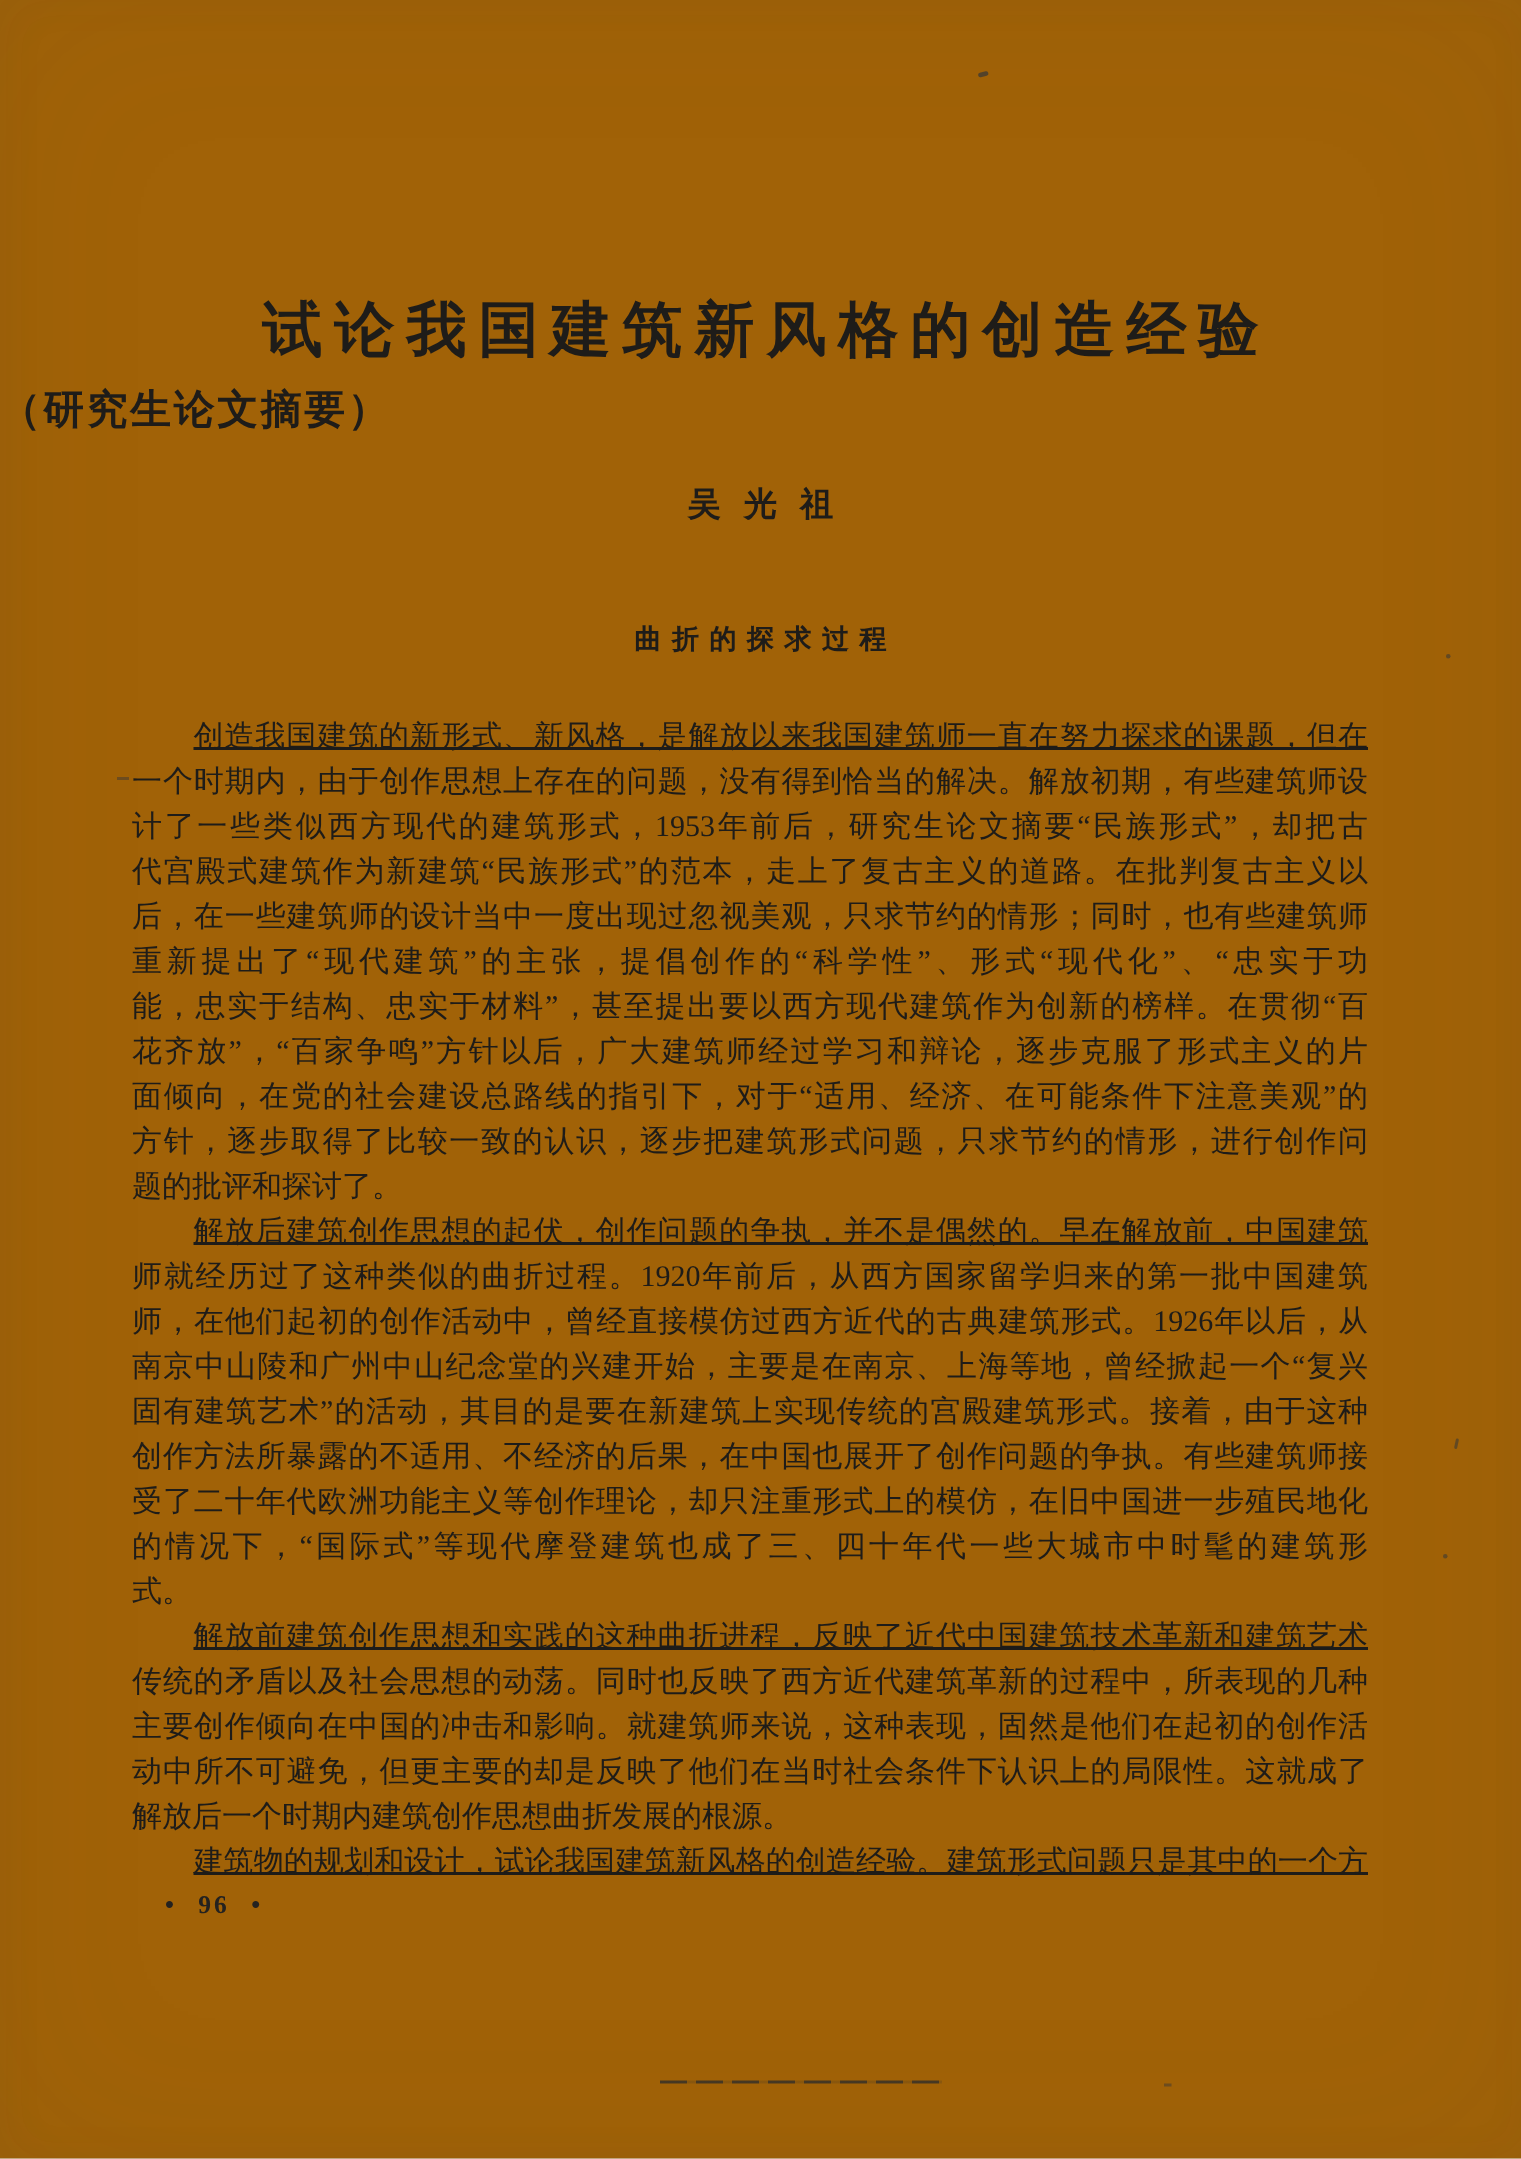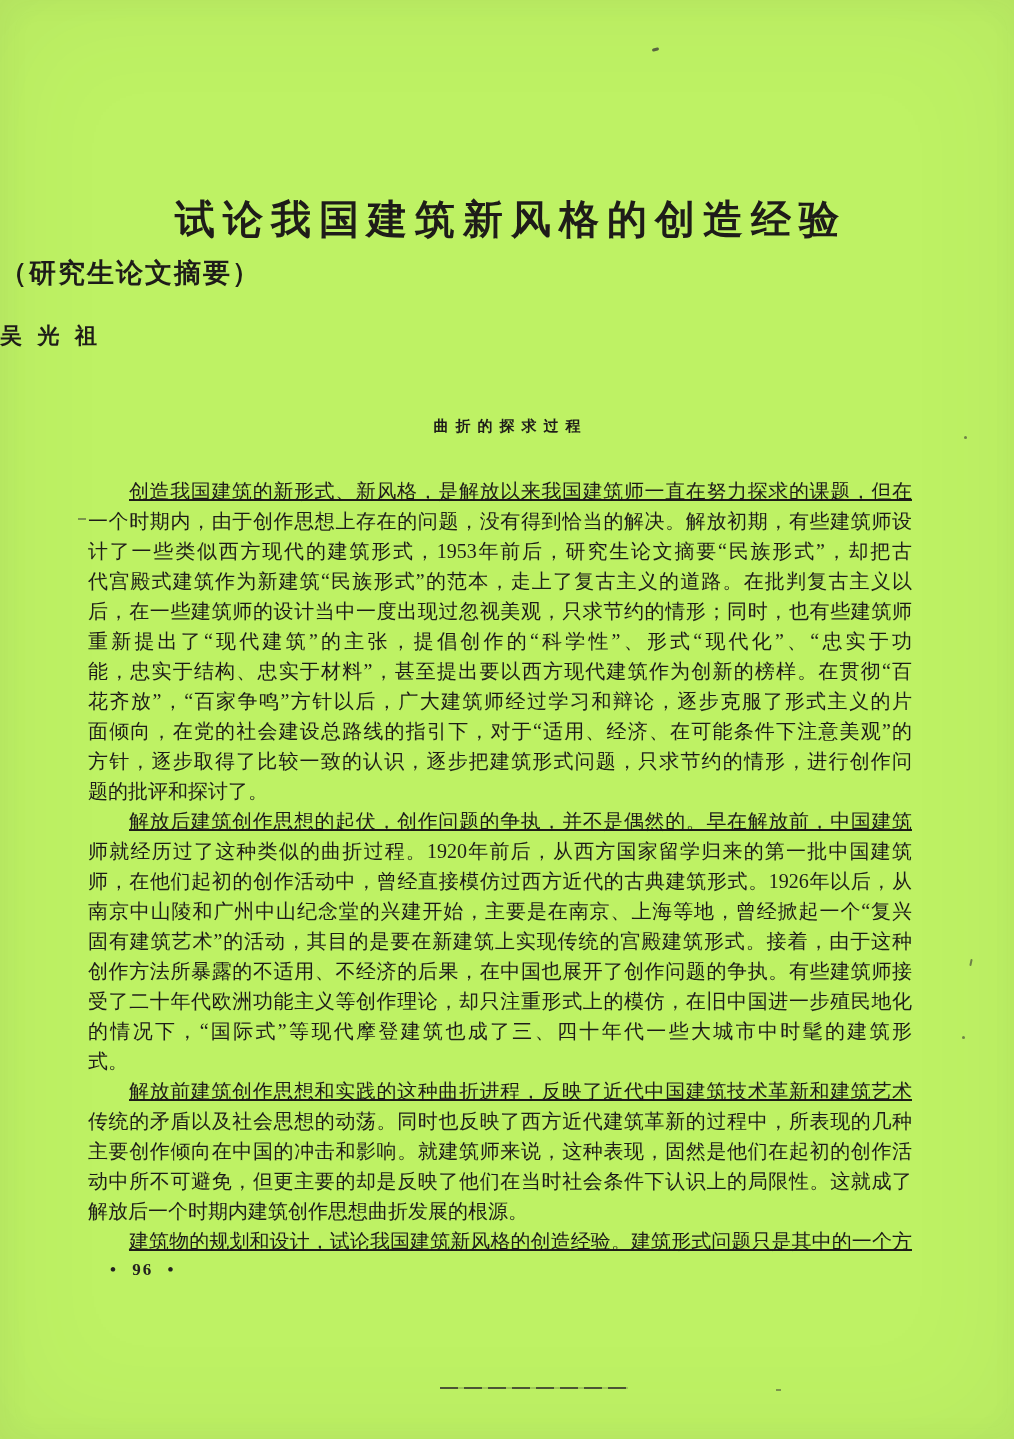--- a/index.html
+++ b/index.html
@@ -1,45 +1,45 @@
 <!DOCTYPE html>
 <html><head>
 <meta charset="utf-8">
 <style>
   html, body { margin: 0; padding: 0; background: #e8e8e6; }
   .page {
     position: relative;
     width: 1014px;
     height: 1439px;
     margin: 0 auto;
-    background: #bef264;
+    background: #a16207;
     box-shadow: inset 0 0 120px rgba(90,85,75,0.07), inset 4px 0 30px rgba(80,75,70,0.05);
     overflow: hidden;
     font-family: "Liberation Serif", "DejaVu Serif", serif;
     color: #1e1c19;
   }
   .doc-title {
     position: absolute; top: 194px; left: 0; width: 100%;
     text-align: center; font-size: 40px; font-weight: bold;
     letter-spacing: 8px; line-height: 52px; margin: 0;
     text-indent: 8px; 
   }
   .doc-subtitle {
     position: absolute; top: 254px; left: 0; width: 100%;
     text-align: left; font-size: 27px; font-weight: bold;
     letter-spacing: 2px; line-height: 38px;
   }
   .doc-author {
     position: absolute; top: 320px; left: 0; width: 100%;
-    font-size: 22px; font-weight: bold;
+    text-align: center; font-size: 22px; font-weight: bold;
     word-spacing: 10px; line-height: 32px;
   }
   .section-heading {
     position: absolute; top: 410px; left: 0; width: 100%;
-    text-align: center; font-size: 15px; font-weight: bold;
+    text-align: center; font-size: 18px; font-weight: bold;
     letter-spacing: 7px; line-height: 32px; text-indent: 7px;
   }
   .body-text {
     position: absolute; top: 476px; left: 88px; width: 824px;
   }
   .line {
     width: 824px; height: 30px; line-height: 30px;
     font-size: 20px;
     text-align: justify;
     text-align-last: justify;

